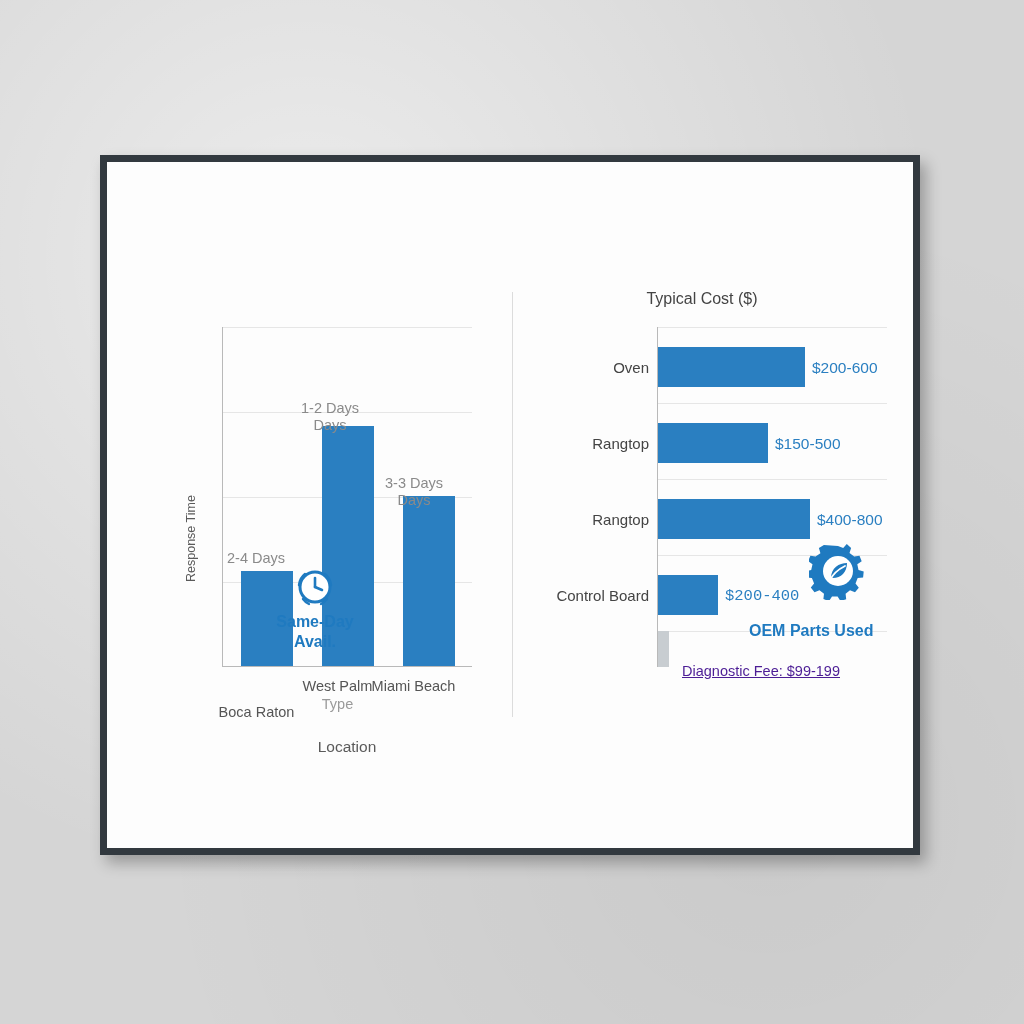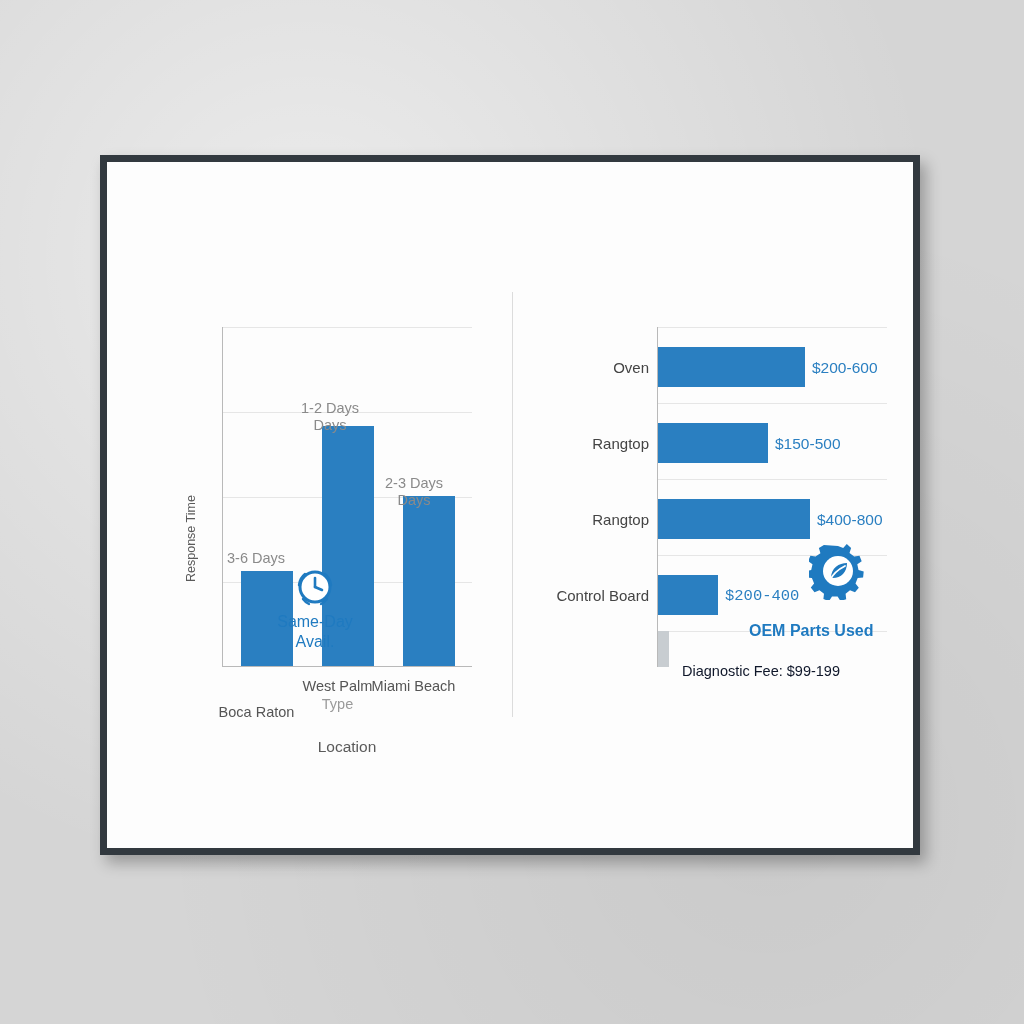--- a/index.html
+++ b/index.html
@@ -88,21 +88,21 @@
     left:22px;top:300px;
     position:absolute;
   }
   
   .badge-sameday{
     position:absolute;
     left:88px;top:283px;
     width:130px;
     text-align:center;
     color:#1f7ac0;
-    font-weight:normal;
+    font-weight:bold;
     font-size:16px;
     line-height:20px;
   }
   .clock-icon{
     position:absolute;
     left:131px;top:283px;
     width:44px;height:44px;
   }
   
   #right-plot{
@@ -136,23 +136,24 @@
     color:#444;
     font-size:16px;
     top:10px;left:0;
   }
   .diag-bar{
     position:absolute;
     background:#c8cdd1;
   }
   .diag-text{
     position:absolute;
-    color:#0f172a;
+    color:#4c1d95;
     font-size:14.5px;
     white-space:nowrap;
+    text-decoration:underline;
   }
   .oem-badge{
     position:absolute;
     color:#1f7ac0;
     font-weight:bold;
     font-size:16px;
     white-space:nowrap;
   }
   .gear-icon{
     position:absolute;
@@ -178,28 +179,28 @@
         <div class="gridline" style="top:85px;"></div>
         <div class="gridline" style="top:170px;"></div>
         <div class="gridline" style="top:255px;"></div>
 
         <div class="bar" style="left:18px;width:52px;height:95px;"></div>
         <div class="bar" style="left:99px;width:52px;height:240px;"></div>
         <div class="bar" style="left:180px;width:52px;height:170px;"></div>
       </div>
 
       <div class="bar-label" style="left:52px;top:268px;width:84px;">
-        <span>3-6 Days</span>
+        <span>2-4 Days</span>
       </div>
       <div class="bar-label" style="left:125px;top:118px;width:86px;">
         <div>1-2 Days</div>
         <div>Days</div>
       </div>
       <div class="bar-label" style="left:207px;top:193px;width:90px;">
-        <div>2-3 Days</div>
+        <div>3-3 Days</div>
         <div>Days</div>
       </div>
 
       <svg class="clock-icon" viewBox="0 0 44 44">
         <circle cx="22" cy="22" r="15" fill="#ffffff" stroke="#1f7ac0" stroke-width="3"></circle>
         <line x1="22" y1="22" x2="22" y2="13" stroke="#1f7ac0" stroke-width="2.6" stroke-linecap="round"></line>
         <line x1="22" y1="22" x2="29" y2="25" stroke="#1f7ac0" stroke-width="2.6" stroke-linecap="round"></line>
         <path d="M6 20 A16 16 0 0 1 12 9" stroke="#1f7ac0" stroke-width="2.4" fill="none" stroke-linecap="round"></path>
         <path d="M38 20 A16 16 0 0 0 32 9" stroke="#1f7ac0" stroke-width="2.4" fill="none" stroke-linecap="round"></path>
         <path d="M10 34 A16 16 0 0 0 16 39" stroke="#1f7ac0" stroke-width="2.4" fill="none" stroke-linecap="round"></path>
@@ -219,20 +220,21 @@
       </div>
       <div class="cat-label" style="left:194px;top:395px;width:115px;">
         <div>Miami Beach</div>
       </div>
 
       <div class="axis-title" style="left:60px;top:456px;width:250px;">Location</div>
     </div>
 
     <div class="panel" id="right-panel">
 
+      <div class="chart-top-title" style="top:8px;">Typical Cost ($)</div>
 
       <div class="plot" id="right-plot">
         <div class="hgrid" style="top:0px;"></div>
         <div class="hgrid" style="top:76px;"></div>
         <div class="hgrid" style="top:152px;"></div>
         <div class="hgrid" style="top:228px;"></div>
         <div class="hgrid" style="top:304px;"></div>
 
         <div class="hbar" style="top:20px;width:147px;height:40px;"></div>
         <div class="hbar" style="top:96px;width:110px;height:40px;"></div>

